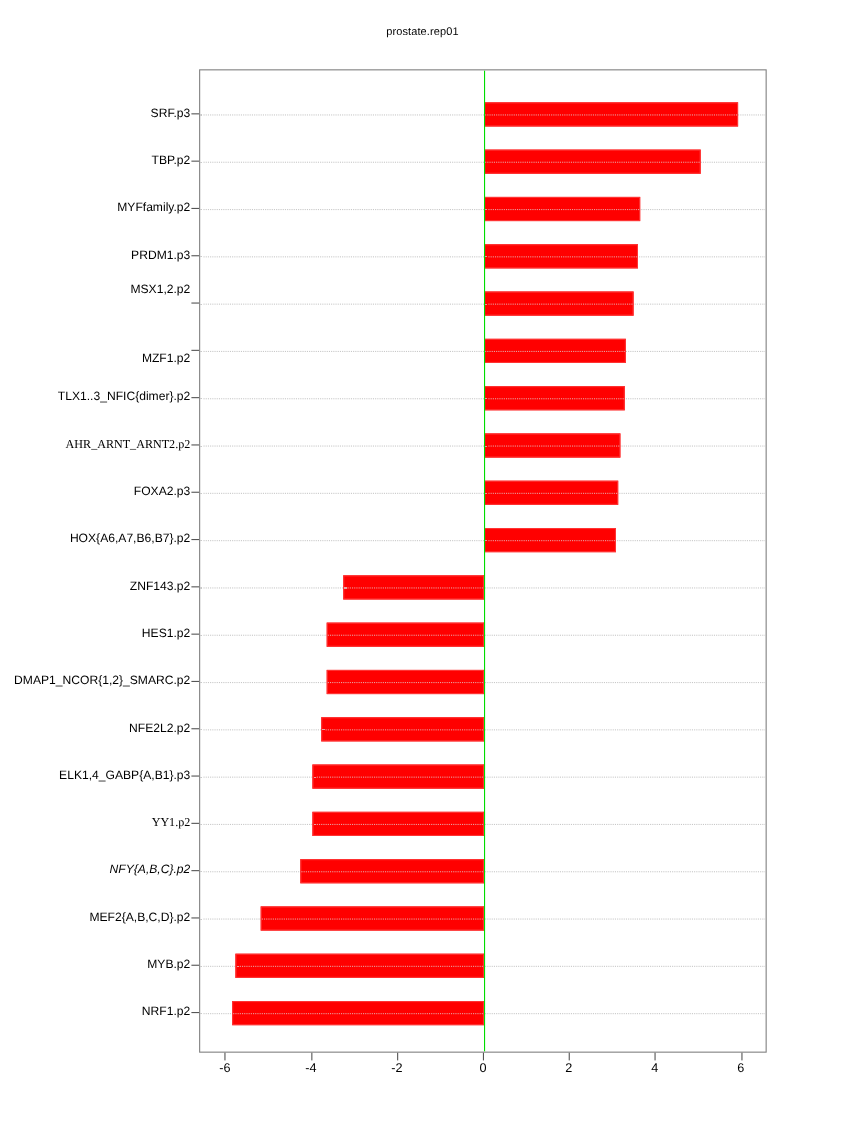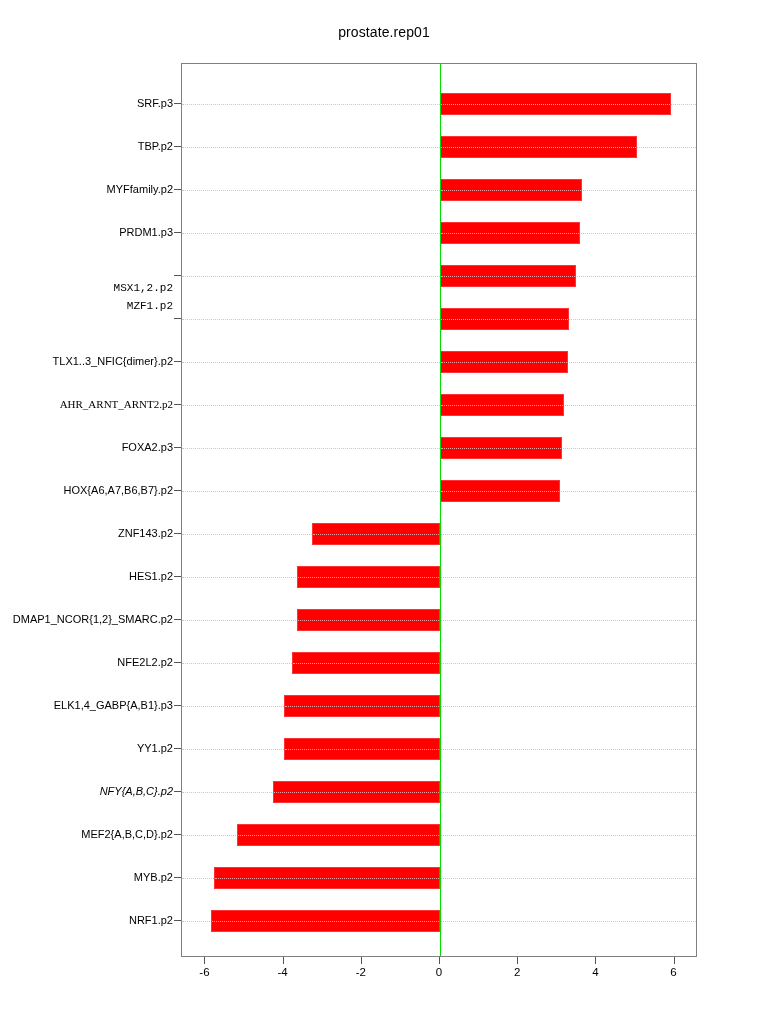--- a/index.html
+++ b/index.html
@@ -23,21 +23,21 @@
     height: 1028px;
   }
 
   
   .chart-title {
     position: absolute;
     left: 0;
     top: 24px;
     width: 768px;
     text-align: center;
-    font-size: 14px;
+    font-size: 10px;
     color: #000;
     letter-spacing: 0.1px;
   }
 
   
   .plot-frame {
     position: absolute;
     left: 181px;
     top: 63px;
     width: 516px;
@@ -231,43 +231,43 @@
 
   <div id="axis-layer">
       <div class="ytick-label" style="top: 103px;">SRF.p3</div>
       <div class="ytick-mark" style="top: 103px;"></div>
       <div class="ytick-label" style="top: 146px;">TBP.p2</div>
       <div class="ytick-mark" style="top: 146px;"></div>
       <div class="ytick-label" style="top: 189px; padding-left: 40px;">MYFfamily.p2</div>
       <div class="ytick-mark" style="top: 189px;"></div>
       <div class="ytick-label" style="top: 232px; padding-left: 32px;">PRDM1.p3</div>
       <div class="ytick-mark" style="top: 232px;"></div>
-      <div class="ytick-label" style="top: 288px; font-family: Liberation Mono, monospace;">MSX1,2.p2</div>
+      <div class="ytick-label" style="top: 263px;">MSX1,2.p2</div>
       <div class="ytick-mark" style="top: 275px;"></div>
-      <div class="ytick-label" style="top: 306px; font-family: Liberation Mono, monospace;">MZF1.p2</div>
+      <div class="ytick-label" style="top: 326px;">MZF1.p2</div>
       <div class="ytick-mark" style="top: 318px;"></div>
       <div class="ytick-label" style="top: 361px;">TLX1..3_NFIC{dimer}.p2</div>
       <div class="ytick-mark" style="top: 361px;"></div>
       <div class="ytick-label" style="top: 404px; font-family: Liberation Serif, serif;">AHR_ARNT_ARNT2.p2</div>
       <div class="ytick-mark" style="top: 404px;"></div>
       <div class="ytick-label" style="top: 447px;">FOXA2.p3</div>
       <div class="ytick-mark" style="top: 447px;"></div>
       <div class="ytick-label" style="top: 490px;">HOX{A6,A7,B6,B7}.p2</div>
       <div class="ytick-mark" style="top: 490px;"></div>
       <div class="ytick-label" style="top: 533px;">ZNF143.p2</div>
       <div class="ytick-mark" style="top: 533px;"></div>
       <div class="ytick-label" style="top: 576px;">HES1.p2</div>
       <div class="ytick-mark" style="top: 576px;"></div>
       <div class="ytick-label" style="top: 619px;">DMAP1_NCOR{1,2}_SMARC.p2</div>
       <div class="ytick-mark" style="top: 619px;"></div>
       <div class="ytick-label" style="top: 662px;">NFE2L2.p2</div>
       <div class="ytick-mark" style="top: 662px;"></div>
       <div class="ytick-label" style="top: 705px;">ELK1,4_GABP{A,B1}.p3</div>
       <div class="ytick-mark" style="top: 705px;"></div>
-      <div class="ytick-label" style="top: 748px;">YY1.p2</div>
+      <div class="ytick-label" style="top: 748px; font-family: Liberation Serif, serif;">YY1.p2</div>
       <div class="ytick-mark" style="top: 748px;"></div>
       <div class="ytick-label" style="top: 791px; font-style: italic;">NFY{A,B,C}.p2</div>
       <div class="ytick-mark" style="top: 791px;"></div>
       <div class="ytick-label" style="top: 834px;">MEF2{A,B,C,D}.p2</div>
       <div class="ytick-mark" style="top: 834px;"></div>
       <div class="ytick-label" style="top: 877px;">MYB.p2</div>
       <div class="ytick-mark" style="top: 877px;"></div>
       <div class="ytick-label" style="top: 920px;">NRF1.p2</div>
       <div class="ytick-mark" style="top: 920px;"></div>
       <div class="xtick-mark" style="left: 204.455px;"></div>

